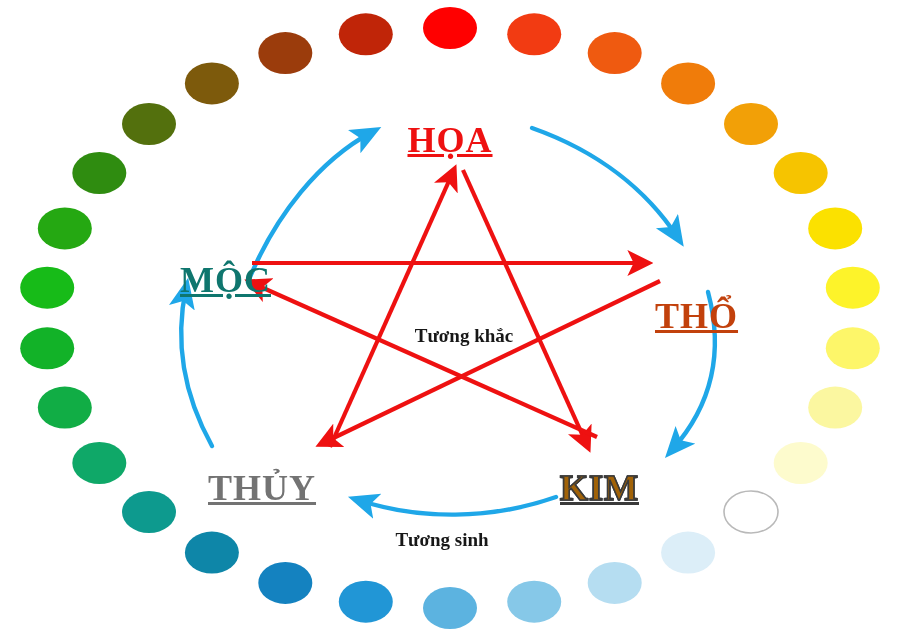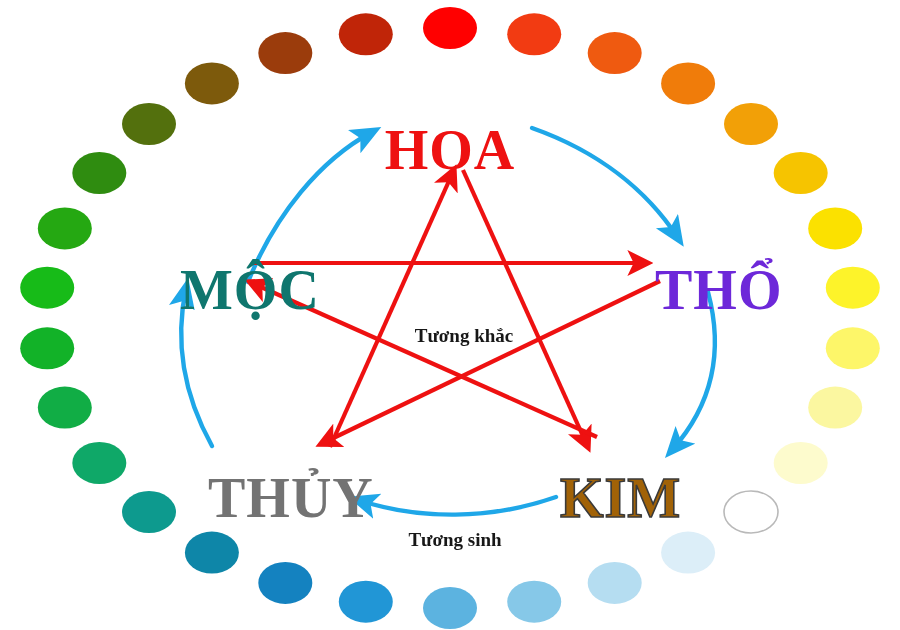--- a/index.html
+++ b/index.html
@@ -1,24 +1,24 @@
 <!DOCTYPE html>
 <html><head>
 <meta charset="utf-8">
 <title>Ngu Hanh</title>
 <style>
   html,body{margin:0;padding:0;background:#ffffff;}
   body{width:900px;height:630px;overflow:hidden;font-family:"Liberation Sans",sans-serif;}
   #stage{position:relative;width:900px;height:630px;background:#ffffff;}
   #wheel,#arrows{position:absolute;left:0;top:0;width:900px;height:630px;}
   .label{position:absolute;white-space:nowrap;line-height:1;}
-  .el-label{font-family:"Liberation Serif",serif;font-weight:bold;font-size:56px;letter-spacing:1px;}
+  .el-label{font-family:"Liberation Serif",serif;font-weight:bold;font-size:36px;letter-spacing:1px;text-decoration:underline;}
   .el-hoa{color:#ee1111;}
   .el-moc{color:#0f766e;}
-  .el-tho{color:#6d28d9;}
+  .el-tho{color:#c2410c;margin-top:36px;}
   .el-kim{color:#a16207;-webkit-text-stroke:1.6px #3a3a3a;text-shadow:0 0 0 #3a3a3a;}
   .el-thuy{color:#737373;}
   .mid-label{font-family:"Liberation Serif",serif;font-weight:bold;font-size:19px;color:#171717;}
 </style>
 </head>
 <body>
 
 <div id="stage">
 
   <svg id="wheel" viewBox="0 0 900 630" xmlns="http://www.w3.org/2000/svg">
@@ -82,15 +82,15 @@
   <div id="labels">
       <div class="label el-label el-hoa" style="left: 450px; top: 122px; transform: translateX(-50%);">HỌA</div>
       <div class="label el-label el-moc" style="left: 180px; top: 262px;">MỘC</div>
       <div class="label el-label el-tho" style="left: 655px; top: 262px;">THỔ</div>
       <div class="label el-label el-kim" style="left: 560px; top: 470px;">KIM</div>
       <div class="label el-label el-thuy" style="left: 208px; top: 470px;">THỦY</div>
     </div>
 
   <div class="label mid-label" id="ann-khac" style="left: 464px; top: 326px; transform: translateX(-50%);">Tương khắc</div>
 
-  <div class="label mid-label" id="ann-sinh" style="left: 455px; top: 530px; transform: translateX(-50%);">Tương sinh</div>
+  <div class="label mid-label" id="ann-sinh" style="left: 442px; top: 530px; transform: translateX(-50%);">Tương sinh</div>
 
 </div>
 
 </body></html>

